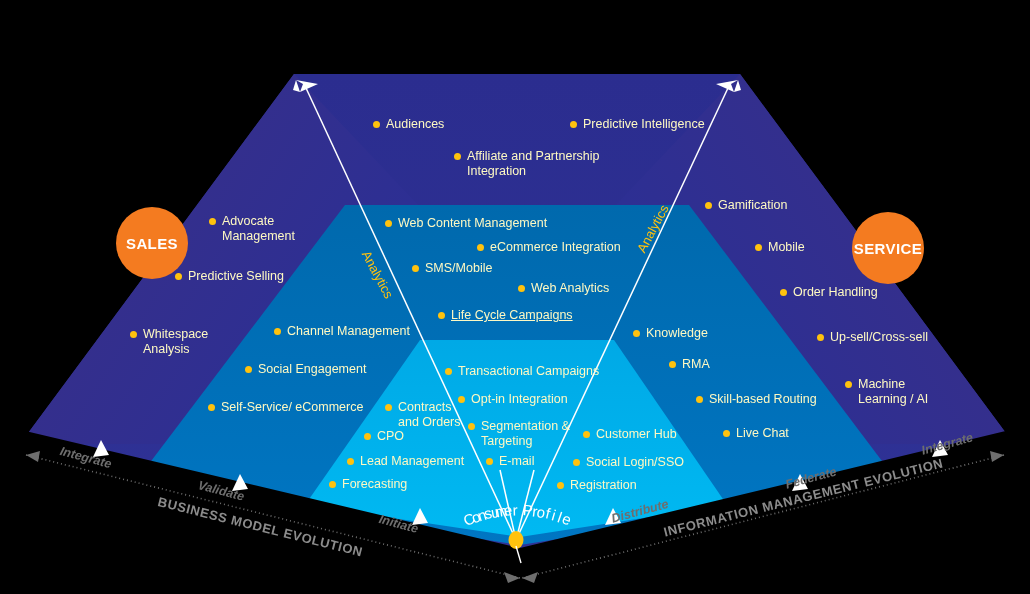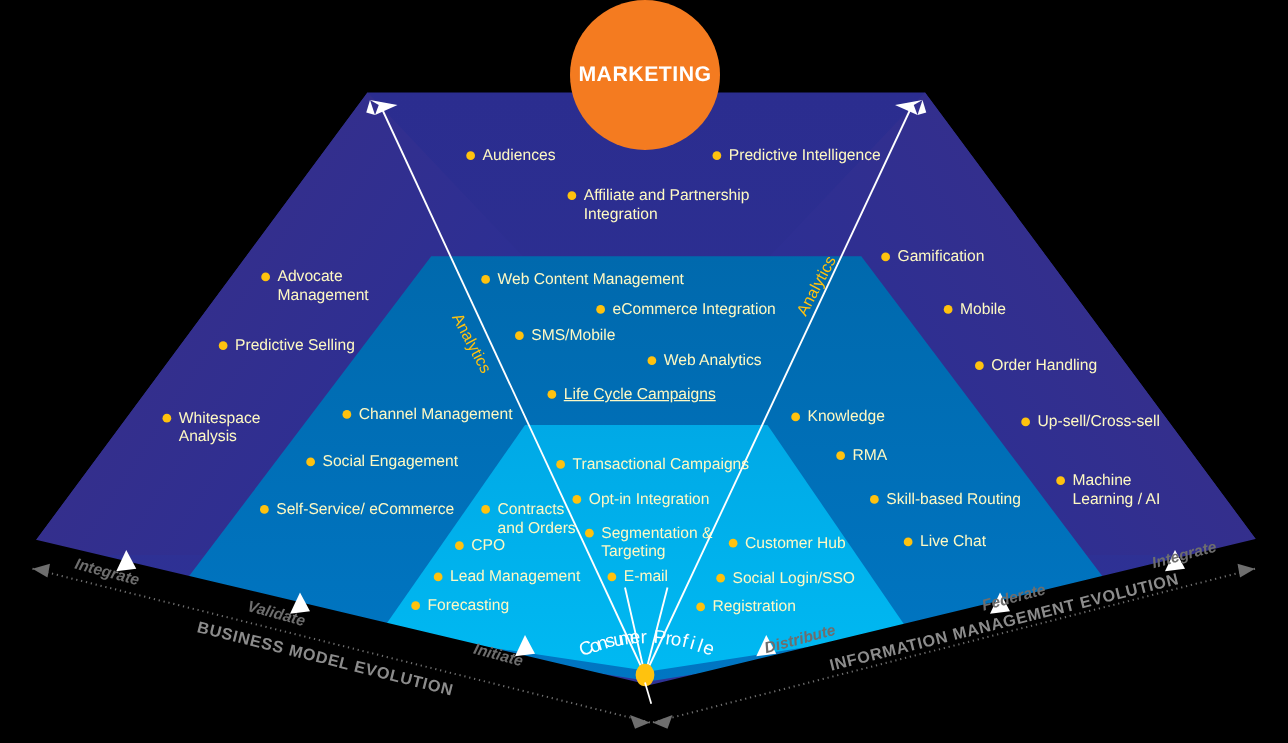--- a/index.html
+++ b/index.html
@@ -119,22 +119,25 @@
     <div class="itm" style="left: 471px; top: 392px;"><span class="dot"></span><span>Opt-in Integration</span></div>
     <div class="itm" style="left: 481px; top: 419px;"><span class="dot"></span><span>Segmentation &amp;</span><br><span>Targeting</span></div>
     <div class="itm" style="left: 499px; top: 454px;"><span class="dot"></span><span>E-mail</span></div>
     <div class="itm" style="left: 398px; top: 400px;"><span class="dot"></span><span>Contracts</span><br><span>and Orders</span></div>
     <div class="itm" style="left: 377px; top: 429px; text-align: center;"><span class="dot"></span><span>CPO</span></div>
     <div class="itm" style="left: 360px; top: 454px;"><span class="dot"></span><span>Lead Management</span></div>
     <div class="itm" style="left: 342px; top: 477px;"><span class="dot"></span><span>Forecasting</span></div>
     <div class="itm" style="left: 596px; top: 427px;"><span class="dot"></span><span>Customer Hub</span></div>
     <div class="itm" style="left: 586px; top: 455px;"><span class="dot"></span><span>Social Login/SSO</span></div>
     <div class="itm" style="left: 570px; top: 478px;"><span class="dot"></span><span>Registration</span></div>
-    <div class="circ" style="left: 456px; top: 0px; width: 120px; height: 120px; font-size: 17px;">
-      <span>MARKETING</span>
+    <div class="circ" style="left: 116px; top: 207px; width: 72px; height: 72px; font-size: 15px;">
+      <span>SALES</span>
+    </div>
+    <div class="circ" style="left: 852px; top: 212px; width: 72px; height: 72px; font-size: 15px;">
+      <span>SERVICE</span>
     </div>
     <div class="analytics" style="left: 372px; top: 248px; transform: rotate(62deg); transform-origin: 0px 0px;"><span>Analytics</span></div>
     <div class="analytics" style="left: 634px; top: 248px; transform: rotate(-62deg); transform-origin: 0px 0px;"><span>Analytics</span></div>
     <div class="baselbl" style="left: 62px; top: 444px; transform: rotate(15deg); transform-origin: 0px 0px;"><span>Integrate</span></div>
     <div class="baselbl" style="left: 200px; top: 478px; transform: rotate(15deg); transform-origin: 0px 0px;"><span>Validate</span></div>
     <div class="baselbl" style="left: 381px; top: 512px; transform: rotate(15deg); transform-origin: 0px 0px;"><span>Initiate</span></div>
     <div class="baselbl" style="left: 610px; top: 512px; transform: rotate(-15deg); transform-origin: 0px 0px;"><span>Distribute</span></div>
     <div class="baselbl" style="left: 784px; top: 478px; transform: rotate(-15deg); transform-origin: 0px 0px;"><span>Federate</span></div>
     <div class="baselbl" style="left: 920px; top: 444px; transform: rotate(-15deg); transform-origin: 0px 0px;"><span>Integrate</span></div>
     <div class="evol" style="left: 160px; top: 494px; transform: rotate(14deg); transform-origin: 0px 0px;"><span>BUSINESS MODEL EVOLUTION</span></div>

